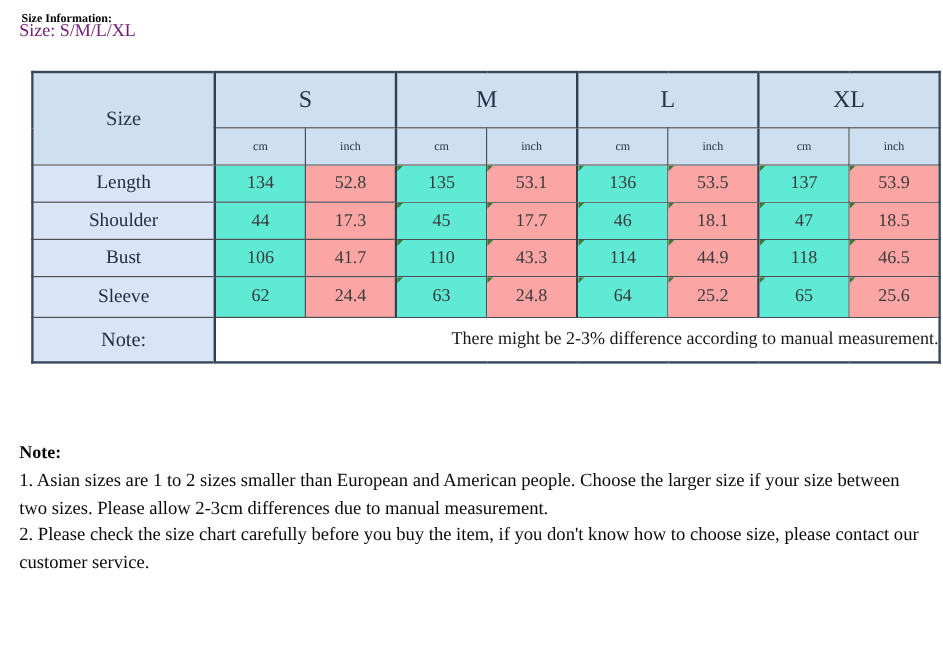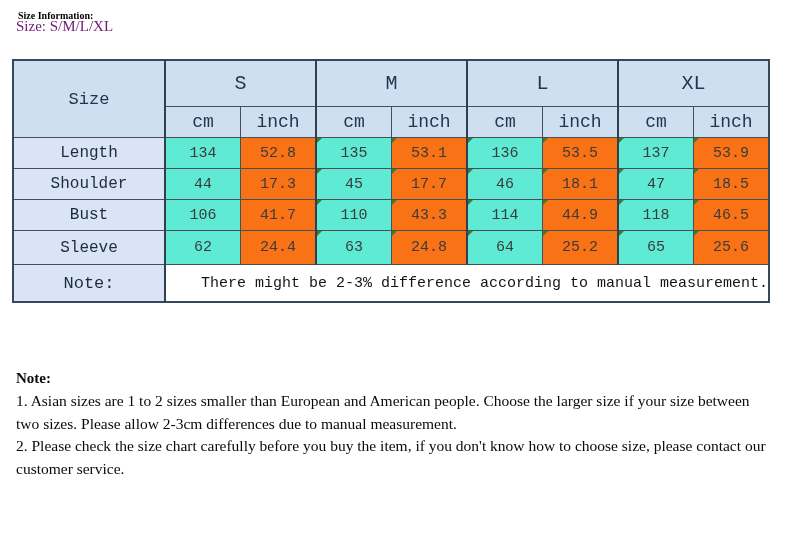--- a/index.html
+++ b/index.html
@@ -27,26 +27,26 @@
   }
   .doc-subtitle {
     position: absolute;
     left: 16px;
     top: 18px;
     font-size: 15px;
     color: #701a75;
   }
   table.size-table {
     position: absolute;
-    left: 12px;
+    left: 26px;
     top: 59px;
     width: 756px;
     border-collapse: collapse;
     table-layout: fixed;
-    font-family: Liberation Mono, monospace;
+    font-family: Liberation Serif, serif;
     border: 2px solid #37475c;
     padding-left: 15px;
   }
   .size-table col.c-label { width: 152px; }
   .size-table col.c-val { width: 75.5px; }
   .size-table th, .size-table td {
     border: 1px solid #4a4f55;
     padding: 0;
     text-align: center;
     vertical-align: middle;
@@ -61,40 +61,40 @@
   .size-table .corner {
     font-size: 17px;
     height: 76px;
     border-right: 2px solid #30404f;
   }
   .size-table .size-h {
     font-size: 20px;
     height: 45px;
   }
   .size-table .unit-h {
-    font-size: 18px;
+    font-size: 10px;
     height: 30px;
   }
   .size-table .row-label {
     background: #d9e4f6;
     color: #1d2c3d;
     font-size: 16px;
     font-weight: normal;
     border-right: 2px solid #30404f;
     text-align: center;
   }
   .size-table td.val {
     font-size: 15px;
     color: #3b3b3b;
     background: #5eead4;
     height: 30px;
   }
   .size-table .r-sleeve td.val, .size-table .r-sleeve .row-label { height: 33px; }
   .size-table td.inch, .size-table th.inch {
-    background: #f97316;
+    background: #fca5a5;
     border-left: 1px solid #9aa4ad;
   }
   .size-table th.inch { background: #cfdff2; }
   .size-table .grp {
     border-left: 2px solid #30404f;
   }
   .size-table .tri { position: relative; margin-left: 37px; }
   .size-table .tri::before {
     content: "";
     position: absolute;

